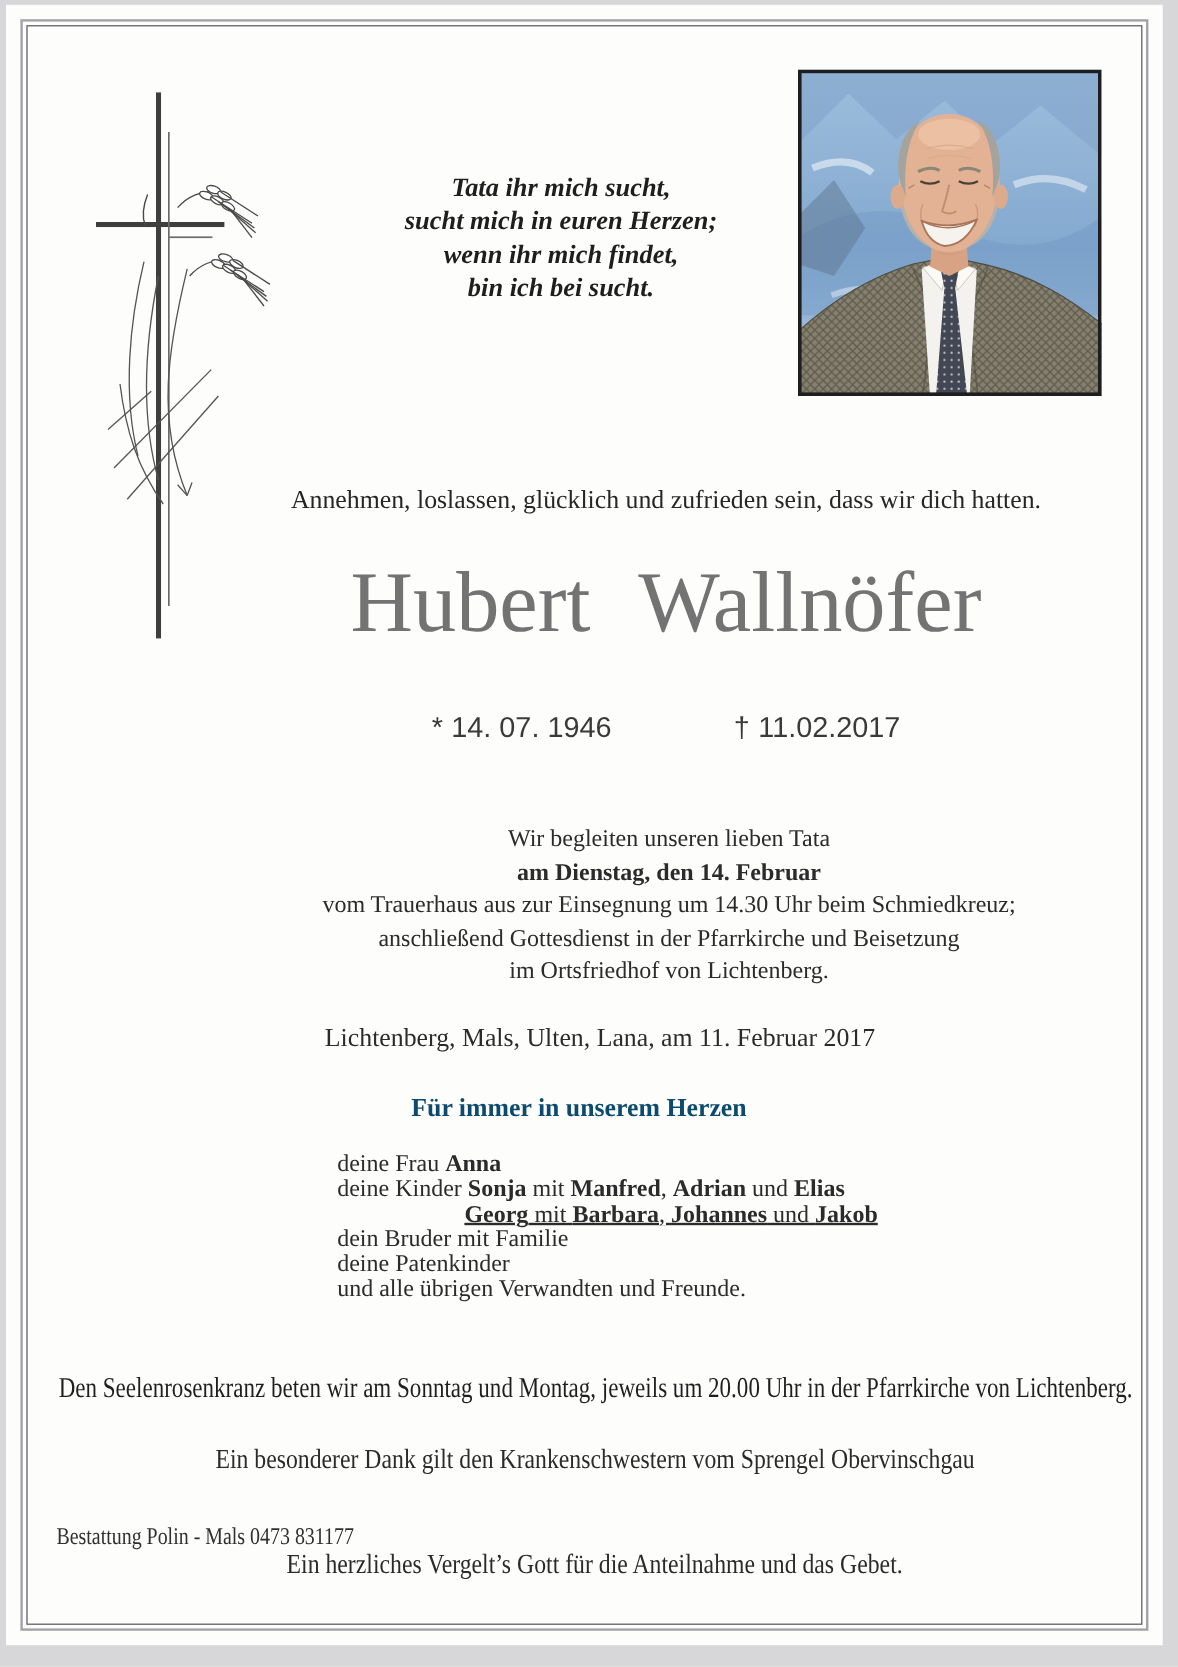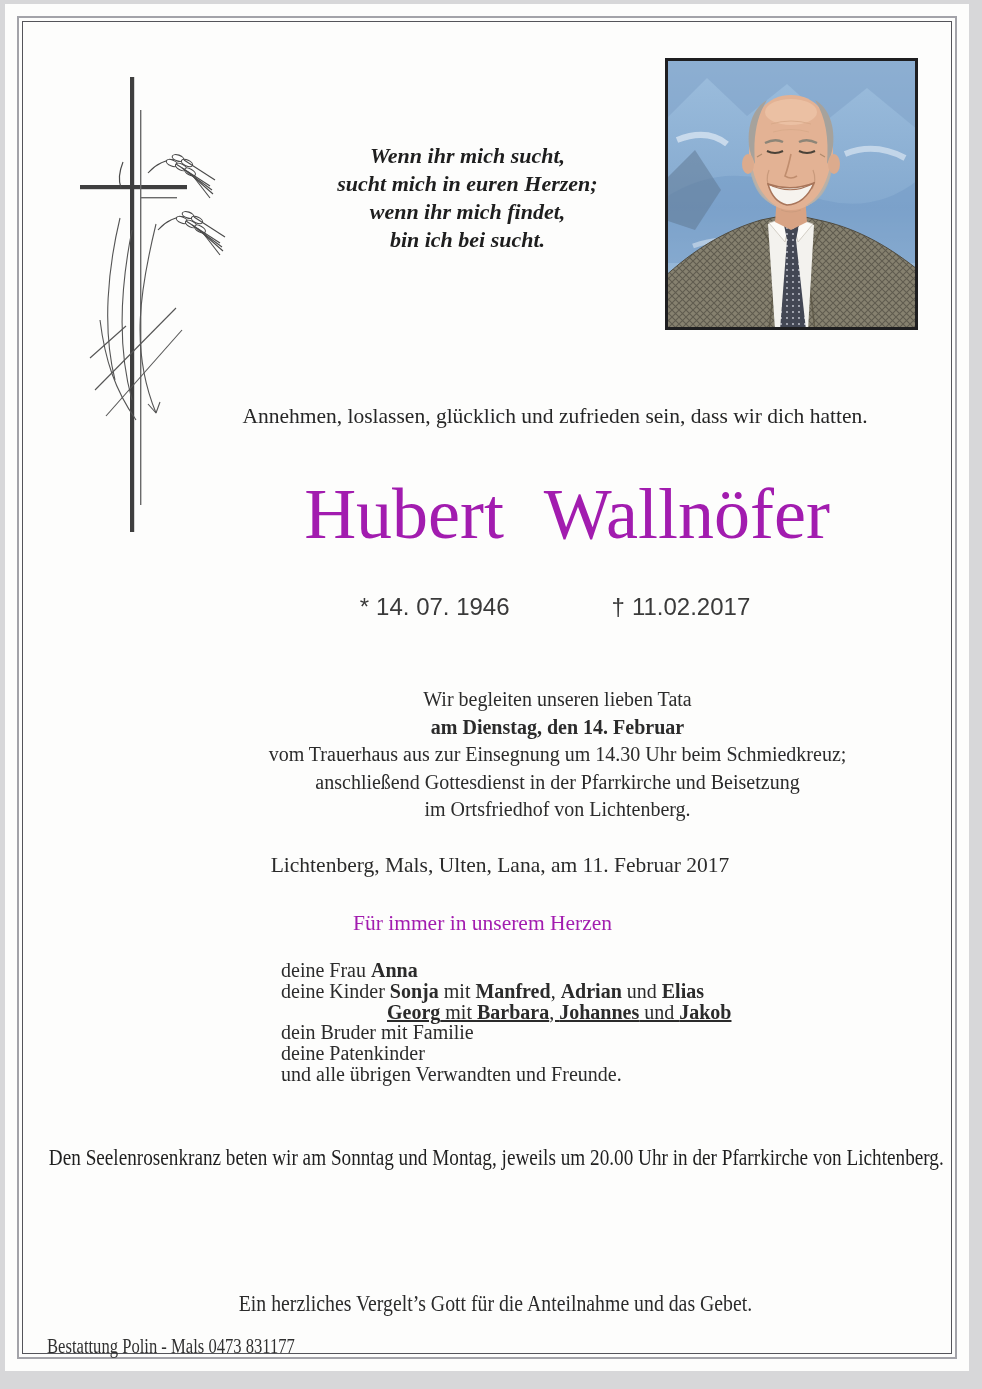--- a/index.html
+++ b/index.html
@@ -30,57 +30,57 @@
   .poem-line {
     font-weight:bold; font-style:italic;
     font-size:22px; line-height:28px; color:#1e1e1e; text-align:center;
   }
 
   .photo { left:660px; top:54px; width:253px; height:272px; }
 
   .epigraph { left:180px; top:400px; width:740px; font-size:21.5px; color:#262626; }
 
   .name {
-    left:180px; top:461px; width:740px; margin:12px; font-weight:normal;
-    font-size:72px; line-height:74px; word-spacing:0.32em; color:#a21caf;
+    left:180px; top:461px; width:740px; margin:0; font-weight:normal;
+    font-size:72px; line-height:74px; word-spacing:0.32em; color:#737373;
     font-family:"Liberation Serif", serif;
   }
 
   .dates {
     left:180px; top:589px; width:740px;
     display:flex; justify-content:center; gap:102px;
     font-family:"Liberation Sans", sans-serif;
     font-size:24px; color:#3a3a3a;
   }
   .date-pair { display:flex; gap:7px; }
 
   .funeral { left:180px; top:682px; width:745px; font-size:20px; line-height:27.5px; }
   .funeral .bold-line { font-weight:bold; }
 
   .places { left:125px; top:849px; width:740px; font-size:21.5px; }
 
-  .remember { left:120px; top:907px; width:715px; font-size:21.5px; font-weight:normal; color:#a21caf; }
+  .remember { left:120px; top:907px; width:715px; font-size:21.5px; font-weight:bold; color:#0c4a6e; }
 
   .mourners { left:276px; top:956px; width:620px; font-size:20px; line-height:20.8px; }
   .mourner-line.indent { padding-left:106px;text-decoration:underline; }
 
   .cond-wrap { display:flex; justify-content:center; }
   .cond-wrap > span { white-space:nowrap; display:inline-block; }
 
   .rosary { left:0px; top:1140px; width:982px; font-size:24px; color:#1f1f1f; }
   .rosary > span { transform:scaleX(0.80); }
 
   .thanks1 { left:121px; top:1199px; width:740px; font-size:23px; }
   .thanks2 { left:121px; top:1230px; width:740px; font-size:23px; }
   .thanks1 > span, .thanks2 > span { transform:scaleX(0.86); }
 
   .gratitude { left:121px; top:1287px; width:740px; font-size:23px;align-items:flex-end; }
   .gratitude > span { transform:scaleX(0.86); }
 
-  .footer { left:42px; top:1331px; width:500px; font-size:20px; color:#303030; }
+  .footer { left:42px; top:1266px; width:500px; font-size:20px; color:#303030; }
   .footer > span { display:inline-block; white-space:nowrap; transform:scaleX(0.83); transform-origin:left center; }
 </style>
 </head>
 <body>
 
 <div class="card">
   <div class="frame-outer"></div>
   <div class="frame-inner"></div>
 
   <div class="abs artwork">
@@ -131,21 +131,21 @@
           <path d="M35 322 L116 240"></path>
           <path d="M46 348 L122 262"></path>
           <path d="M96 345 L88 336 M96 345 L100 334"></path>
           <path d="M30 290 L66 258"></path>
         </g>
       </g>
     </svg>
   </div>
 
   <div class="abs poem">
-    <div class="poem-line">Wenn ihr mich sucht,</div>
+    <div class="poem-line">Tata ihr mich sucht,</div>
     <div class="poem-line">sucht mich in euren Herzen;</div>
     <div class="poem-line">wenn ihr mich findet,</div>
     <div class="poem-line">bin ich bei sucht.</div>
   </div>
 
   <div class="abs photo">
     <svg width="253" height="272" viewBox="0 0 253 272">
       <defs>
         <linearGradient id="sky" x1="0" y1="0" x2="0" y2="1">
           <stop offset="0" stop-color="#9dbedd"></stop>
@@ -242,20 +242,23 @@
     <div class="mourner-line indent"><span style="font-weight: bold;">Georg</span><span> mit </span><span style="font-weight: bold;">Barbara</span><span>, </span><span style="font-weight: bold;">Johannes</span><span> und </span><span style="font-weight: bold;">Jakob</span></div>
     <div class="mourner-line"><span>dein Bruder mit Familie</span></div>
     <div class="mourner-line"><span>deine Patenkinder</span></div>
     <div class="mourner-line"><span>und alle übrigen Verwandten und Freunde.</span></div>
   </div>
 
   <div class="abs rosary cond-wrap">
     <span>Den Seelenrosenkranz beten wir am Sonntag und Montag, jeweils um 20.00 Uhr in der Pfarrkirche von Lichtenberg.</span>
   </div>
 
+  <div class="abs thanks1 cond-wrap">
+    <span>Ein besonderer Dank gilt den Krankenschwestern vom Sprengel Obervinschgau</span>
+  </div>
 
   <div class="abs gratitude cond-wrap">
     <span>Ein herzliches Vergelt’s Gott für die Anteilnahme und das Gebet.</span>
   </div>
 
   <div class="abs footer">
     <span>Bestattung Polin - Mals 0473 831177</span>
   </div>
 </div>
 

